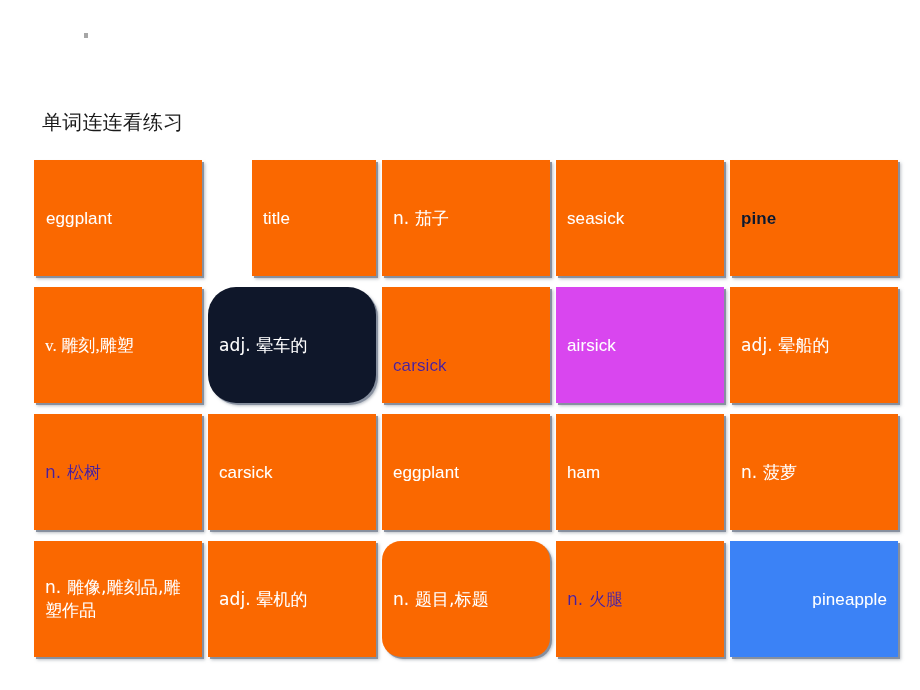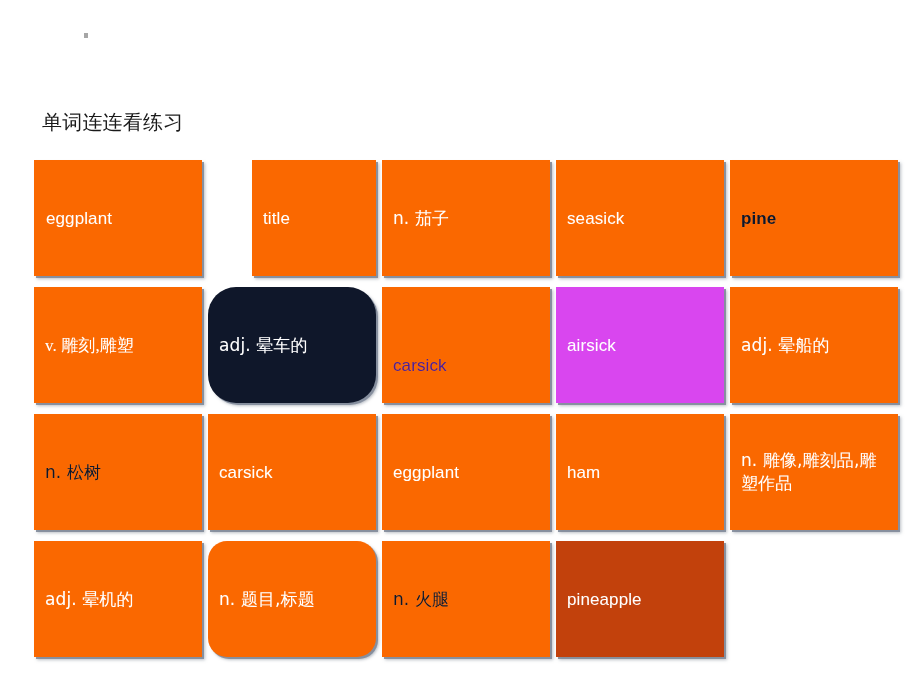--- a/index.html
+++ b/index.html
@@ -123,41 +123,44 @@
       <div class="card" style="background: rgb(250, 104, 0);">
         <span class="card-label" style="color: #4c1d95; margin-top: 40px;">carsick</span>
       </div>
       <div class="card" style="background: #d946ef;">
         <span class="card-label" style="color: rgb(255, 255, 255);">airsick</span>
       </div>
       <div class="card" style="background: rgb(250, 104, 0);">
         <span class="card-label cjk" style="color: rgb(255, 255, 255);">adj. 晕船的</span>
       </div>
       <div class="card" style="background: rgb(250, 104, 0);">
-        <span class="card-label cjk" style="color: #0f172a;">n. 松树</span>
+        <span class="card-label cjk" style="color: #4c1d95;">n. 松树</span>
       </div>
       <div class="card" style="background: rgb(250, 104, 0);">
         <span class="card-label" style="color: rgb(255, 255, 255);">carsick</span>
       </div>
       <div class="card" style="background: rgb(250, 104, 0);">
         <span class="card-label" style="color: rgb(255, 255, 255);">eggplant</span>
       </div>
       <div class="card" style="background: rgb(250, 104, 0);">
         <span class="card-label" style="color: rgb(255, 255, 255);">ham</span>
       </div>
       <div class="card" style="background: rgb(250, 104, 0);">
+        <span class="card-label cjk" style="color: rgb(255, 255, 255);">n. 菠萝</span>
+      </div>
+      <div class="card" style="background: rgb(250, 104, 0);">
         <span class="card-label cjk" style="color: rgb(255, 255, 255);">n. 雕像,雕刻品,雕塑作品</span>
       </div>
       <div class="card" style="background: rgb(250, 104, 0);">
         <span class="card-label cjk" style="color: rgb(255, 255, 255);">adj. 晕机的</span>
       </div>
       <div class="card" style="background: rgb(250, 104, 0); border-radius: 19px;">
         <span class="card-label cjk" style="color: rgb(255, 255, 255);">n. 题目,标题</span>
       </div>
       <div class="card" style="background: rgb(250, 104, 0);">
-        <span class="card-label cjk" style="color: #0f172a; text-align: right;">n. 火腿</span>
+        <span class="card-label cjk" style="color: #4c1d95; text-align: right;">n. 火腿</span>
       </div>
-      <div class="card" style="background: #c2410c;">
+      <div class="card" style="background: #3b82f6; justify-content: flex-end;">
         <span class="card-label" style="color: rgb(255, 255, 255);">pineapple</span>
       </div>
     </div>
 
 </div>
 
 </body></html>

